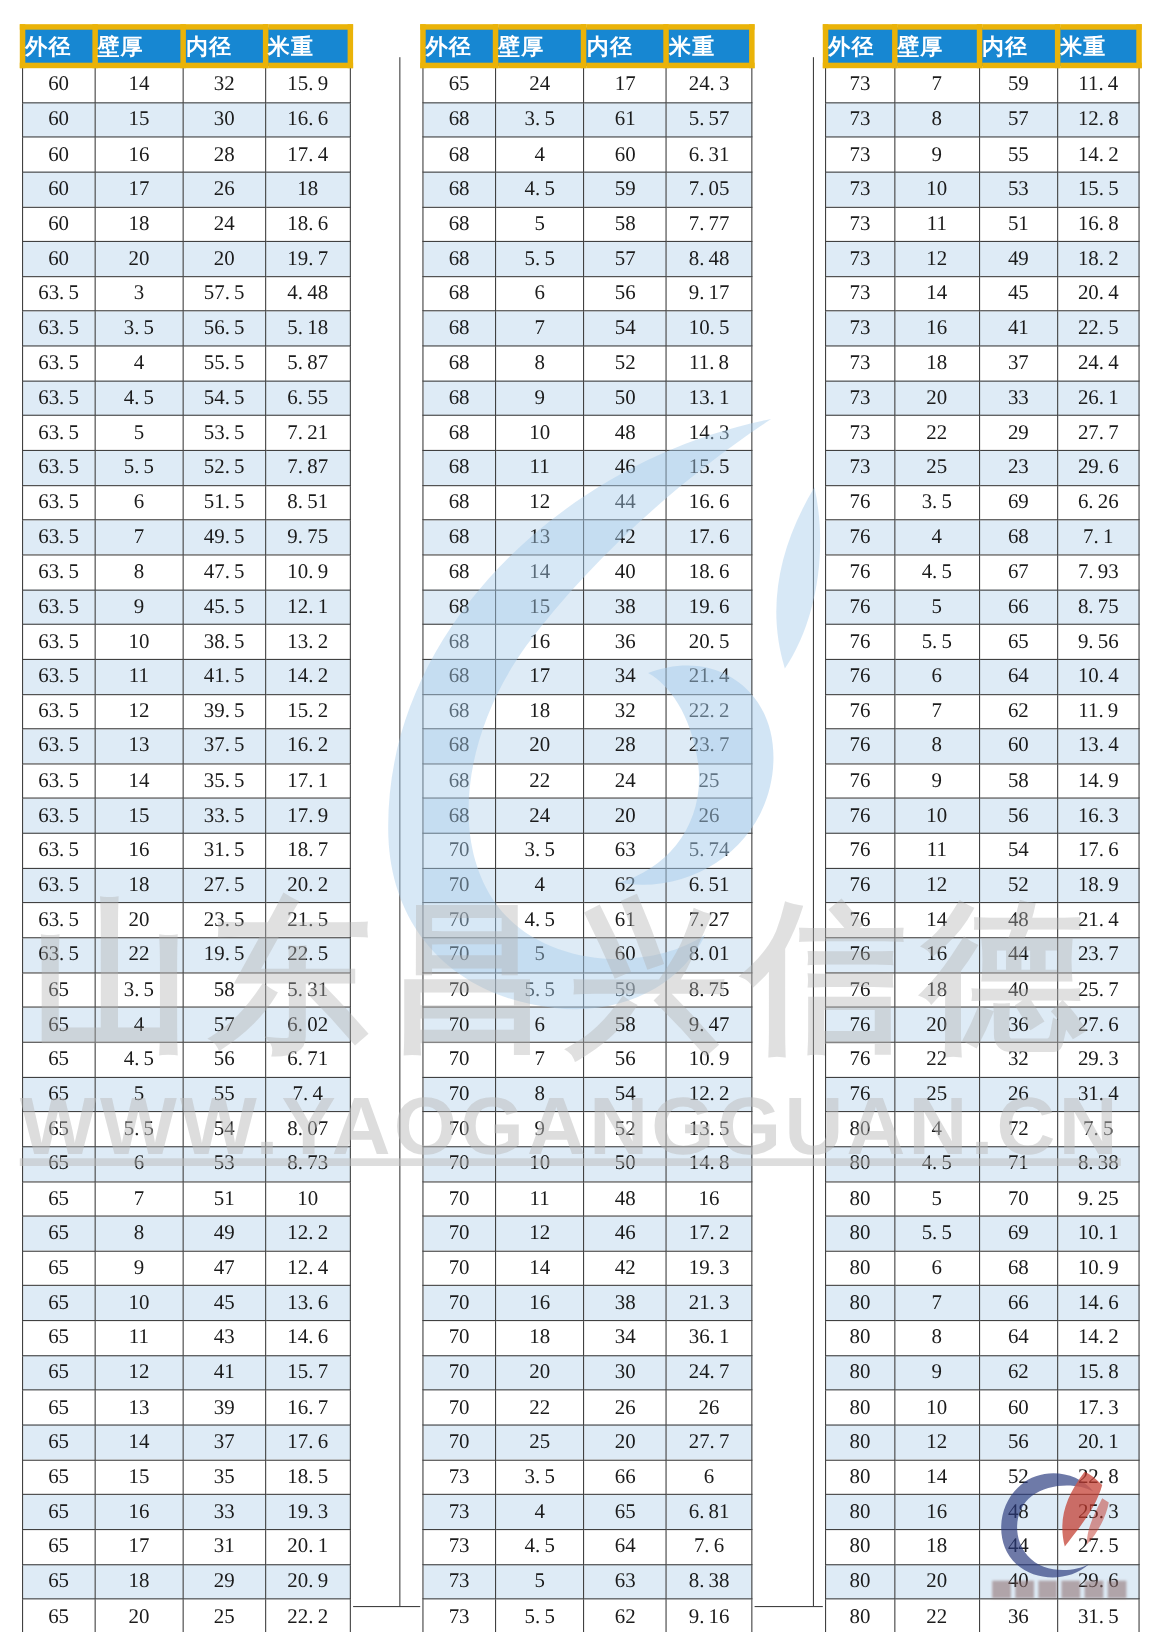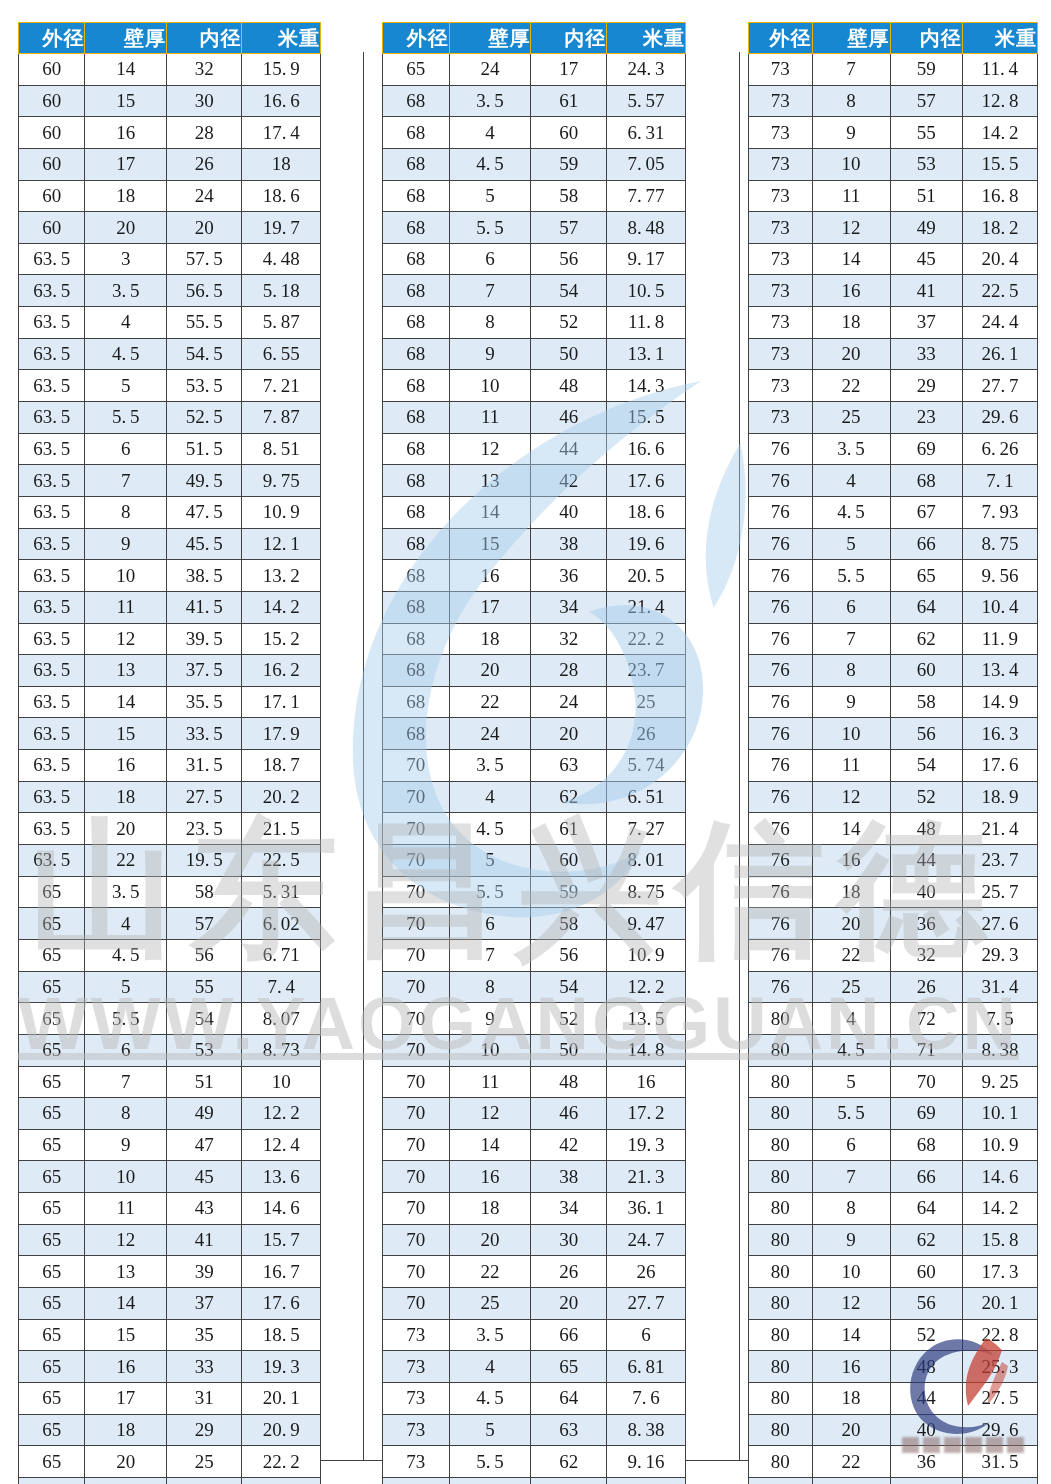--- a/index.html
+++ b/index.html
@@ -4,21 +4,21 @@
 <style>
   html,body{margin:0;padding:0;background:#ffffff;}
   .page{position:relative;width:1051px;height:1484px;background:#ffffff;overflow:hidden;
         font-family:"Liberation Sans", sans-serif;}
   table.pipe-table{position:absolute;top:22px;border-collapse:collapse;table-layout:fixed;}
   #table-0{left:18px;width:303px;}
   #table-1{left:382px;width:304px;}
   #table-2{left:748px;width:290px;}
   .pipe-table th{
     background:#1787D2;color:#ffffff;font-weight:bold;font-size:20px;
-    height:30px;border:1px solid #eab308;text-align:right;padding:0;
+    height:30px;border:5px solid #eab308;text-align:left;padding:0;
     font-family:"Liberation Sans", sans-serif;letter-spacing:1px;
   }
   .pipe-table td{
     height:30.65px;border:1px solid #414141;text-align:center;padding:0;
     font-size:19px;color:#1b1b1b;
     font-family:"Liberation Serif","DejaVu Serif",serif;
     white-space:nowrap;
   }
   .pipe-table tr.alt td{background:#DEEBF6;}
   .pipe-table tr.plain td{background:#ffffff;}

